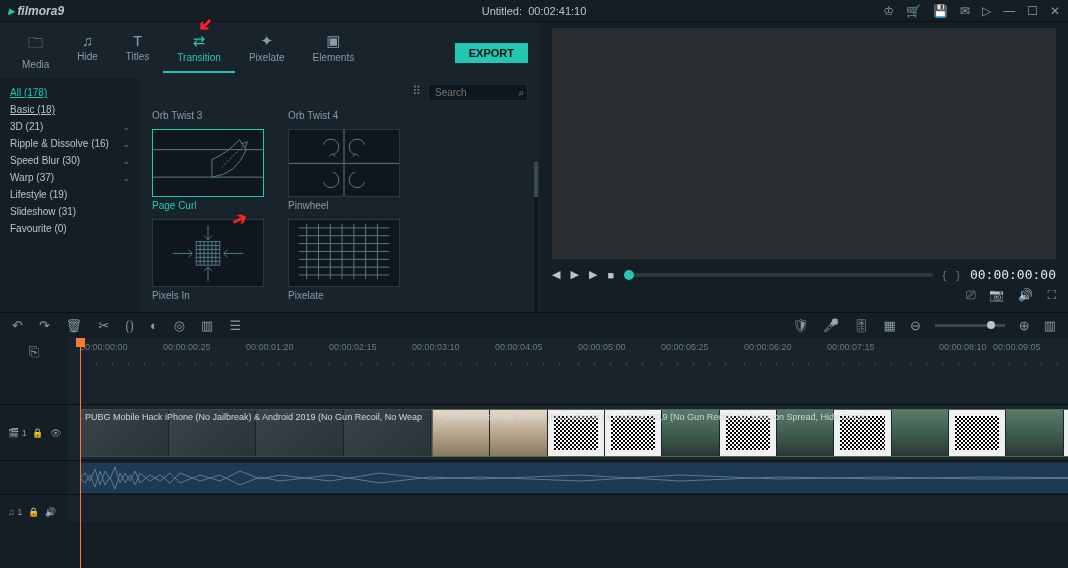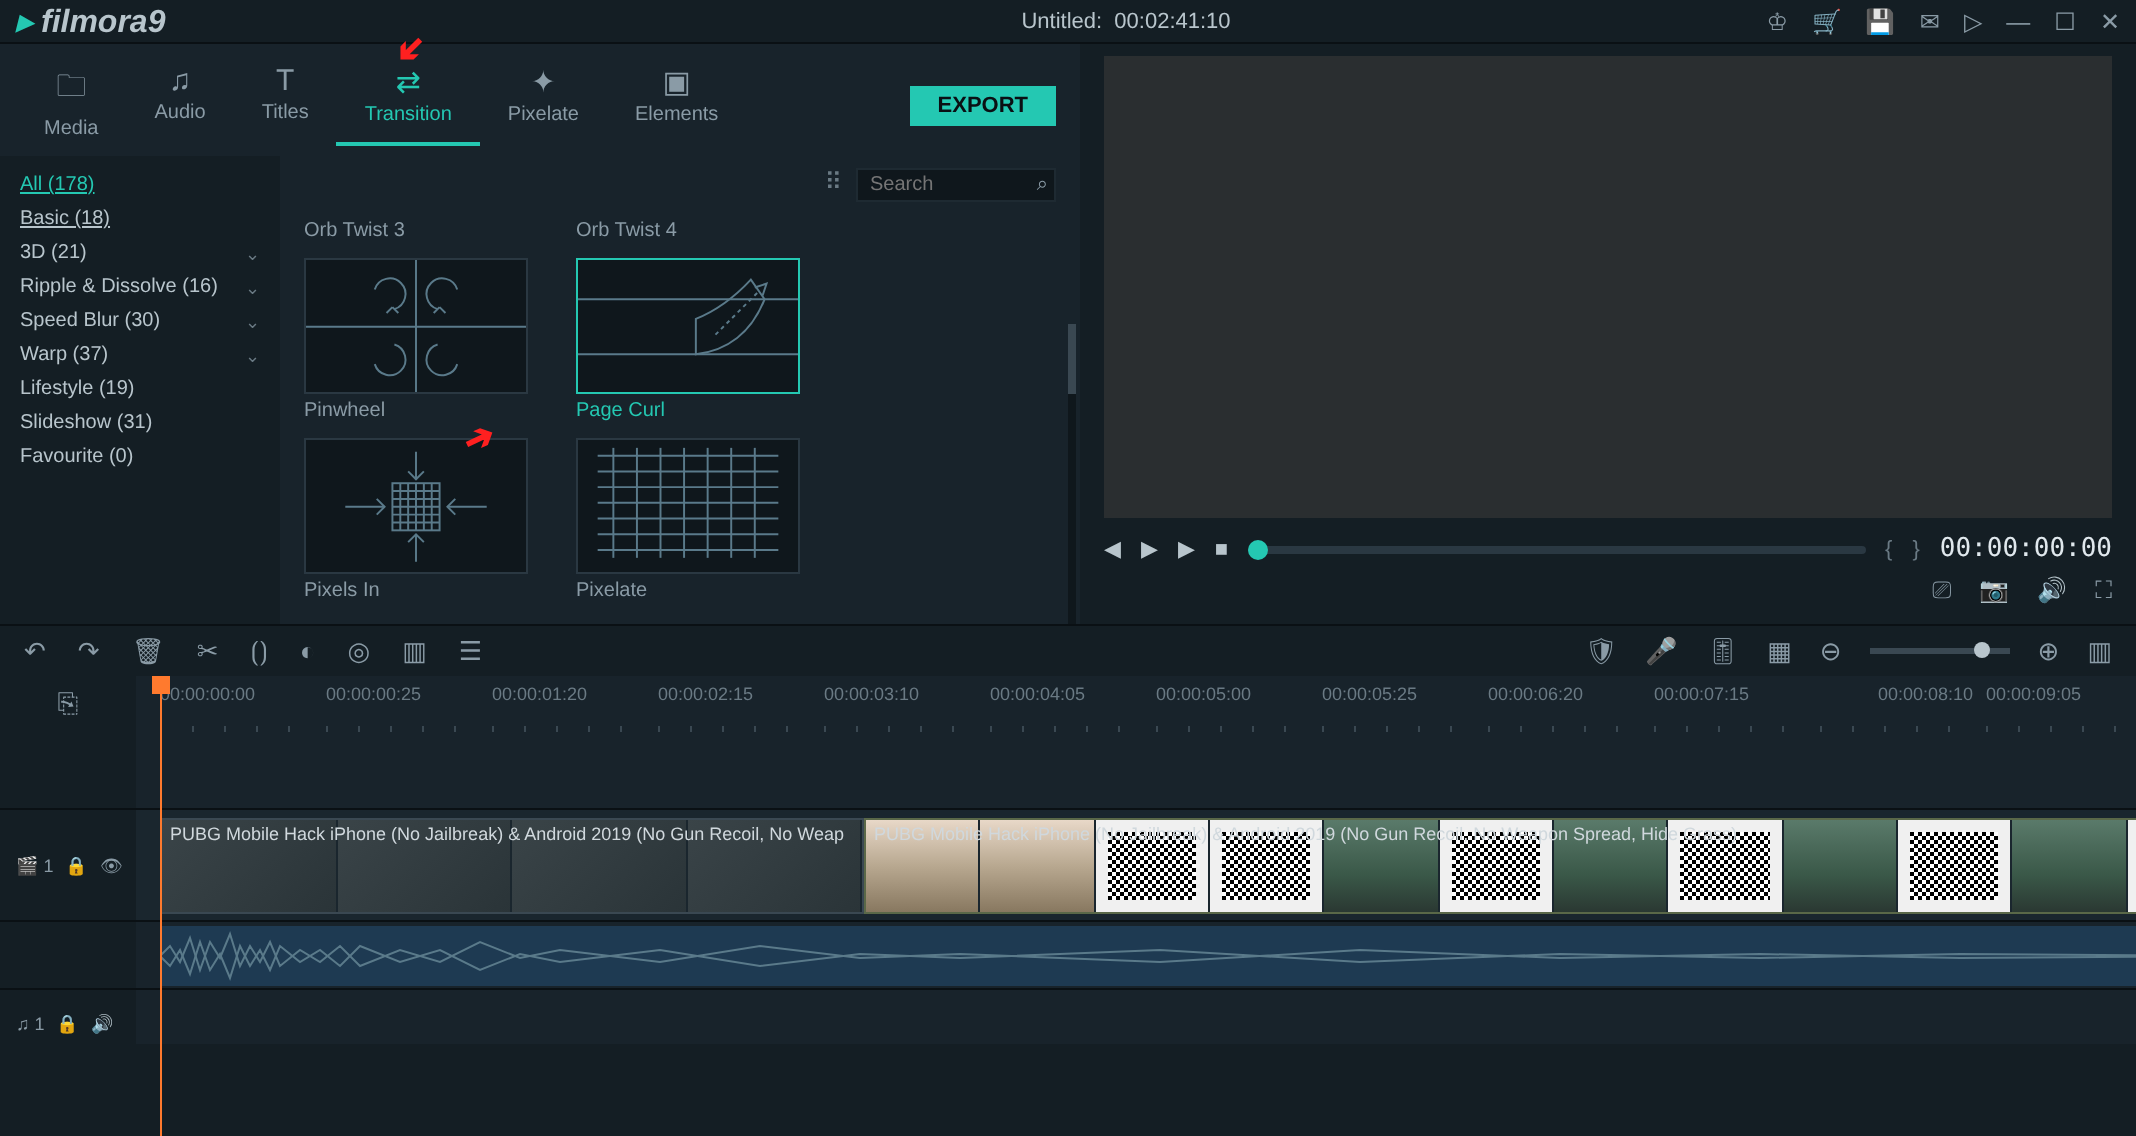--- a/index.html
+++ b/index.html
@@ -1,23 +1,23 @@
 <!DOCTYPE html>
 <html><head>
 <meta charset="utf-8">
 <style>
 * { margin: 0; padding: 0; box-sizing: border-box; font-family: -apple-system, BlinkMacSystemFont, "Segoe UI", sans-serif; }
 body { background: #141e24; color: #b8c5cc; width: 1068px; height: 568px; overflow: hidden; font-size: 11px; }
 
 
 .titlebar { height: 22px; background: #141e24; display: flex; align-items: center; padding: 0 8px; border-bottom: 1px solid #0a1014; }
-.logo { color: #b8c5cc; font-weight: 600; font-size: 16px; font-style: italic; }
+.logo { color: #b8c5cc; font-weight: 600; font-size: 12px; font-style: italic; }
 .menu { display: flex; gap: 14px; margin-left: 20px; }
 .menu-item { color: #b8c5cc; cursor: pointer; font-size: 11px; }
-.title-center { position: absolute; left: 50%; transform: translateX(-50%); font-size: 11px; margin-left: 29px; }
+.title-center { position: absolute; left: 50%; transform: translateX(-50%); font-size: 11px; }
 .title-right { margin-left: auto; display: flex; gap: 12px; align-items: center; }
 .title-icon { color: #8a9ba6; cursor: pointer; font-size: 12px; }
 
 
 .top-area { display: flex; height: 290px; }
 .media-panel { width: 540px; background: #18232b; display: flex; flex-direction: column; }
 .media-tabs { display: flex; padding: 6px 0 0 8px; align-items: flex-start; }
 .media-tab { display: flex; flex-direction: column; align-items: center; gap: 2px; padding: 4px 14px 8px; color: #8a9ba6; cursor: pointer; }
 .media-tab.active { color: #24c8b2; border-bottom: 2px solid #24c8b2; }
 .media-tab-icon { font-size: 15px; }
@@ -126,21 +126,21 @@
 <div class="top-area">
 
   <div class="media-panel">
     <div class="media-tabs">
       <div class="media-tab">
           <span class="media-tab-icon">🗀</span>
           <span class="media-tab-label">Media</span>
         </div>
       <div class="media-tab">
           <span class="media-tab-icon">♫</span>
-          <span class="media-tab-label">Audio</span>
+          <span class="media-tab-label">Hide</span>
         </div>
       <div class="media-tab">
           <span class="media-tab-icon">T</span>
           <span class="media-tab-label">Titles</span>
         </div>
       <div class="media-tab active">
           <span class="media-tab-icon">⇄</span>
           <span class="media-tab-label">Transition</span>
         </div>
       <div class="media-tab">
@@ -197,47 +197,47 @@
             <input class="search" placeholder="Search" style="">
             <span class="search-icon-abs">⌕</span>
           </div>
         </div>
         <div class="grid">
           <div class="thumb-wrap">
             <div class="thumb-label">Orb Twist 3</div>
           </div>
           <div class="thumb-wrap">
             <div class="thumb-label">Orb Twist 4</div>
+          </div>
+          <div class="thumb-wrap">
+            <div class="thumb selected">
+                <svg viewBox="0 0 112 68">
+                  <line x1="0" y1="20" x2="112" y2="20"></line>
+                  <line x1="0" y1="48" x2="112" y2="48"></line>
+                  <path d="M60,48 Q85,45 95,20 L88,10 Q75,24 60,30 Z" fill="#2a3842"></path>
+                  <line x1="70" y1="38" x2="92" y2="16" stroke-dasharray="2,2"></line>
+                  <path d="M90,14 l6,-2 l-2,6"></path>
+                </svg>
+              </div>
+            <div class="thumb-label selected">Page Curl</div>
           </div>
           <div class="thumb-wrap">
             <div class="thumb">
                 <svg viewBox="0 0 112 68">
                   <line x1="0" y1="34" x2="112" y2="34"></line>
                   <line x1="56" y1="0" x2="56" y2="68"></line>
                   <path d="M35,15 a8,8 0 1,1 10,10"></path>
                   <path d="M77,15 a8,8 0 1,0 -10,10"></path>
                   <path d="M35,53 a8,8 0 1,0 10,-10"></path>
                   <path d="M77,53 a8,8 0 1,1 -10,-10"></path>
                   <path d="M44,24 l-3,3 m3,-3 l3,3"></path>
                   <path d="M68,24 l-3,3 m3,-3 l3,3"></path>
                 </svg>
               </div>
             <div class="thumb-label">Pinwheel</div>
-          </div>
-          <div class="thumb-wrap">
-            <div class="thumb selected">
-                <svg viewBox="0 0 112 68">
-                  <line x1="0" y1="20" x2="112" y2="20"></line>
-                  <line x1="0" y1="48" x2="112" y2="48"></line>
-                  <path d="M60,48 Q85,45 95,20 L88,10 Q75,24 60,30 Z" fill="#2a3842"></path>
-                  <line x1="70" y1="38" x2="92" y2="16" stroke-dasharray="2,2"></line>
-                  <path d="M90,14 l6,-2 l-2,6"></path>
-                </svg>
-              </div>
-            <div class="thumb-label selected">Page Curl</div>
           </div>
           <div class="thumb-wrap">
             <div class="thumb">
                 <svg viewBox="0 0 112 68">
                   <rect x="44" y="22" width="24" height="24" fill="none"></rect>
                   <line x1="48" y1="22" x2="48" y2="46"></line>
                   <line x1="52" y1="22" x2="52" y2="46"></line>
                   <line x1="56" y1="22" x2="56" y2="46"></line>
                   <line x1="60" y1="22" x2="60" y2="46"></line>
                   <line x1="64" y1="22" x2="64" y2="46"></line>

